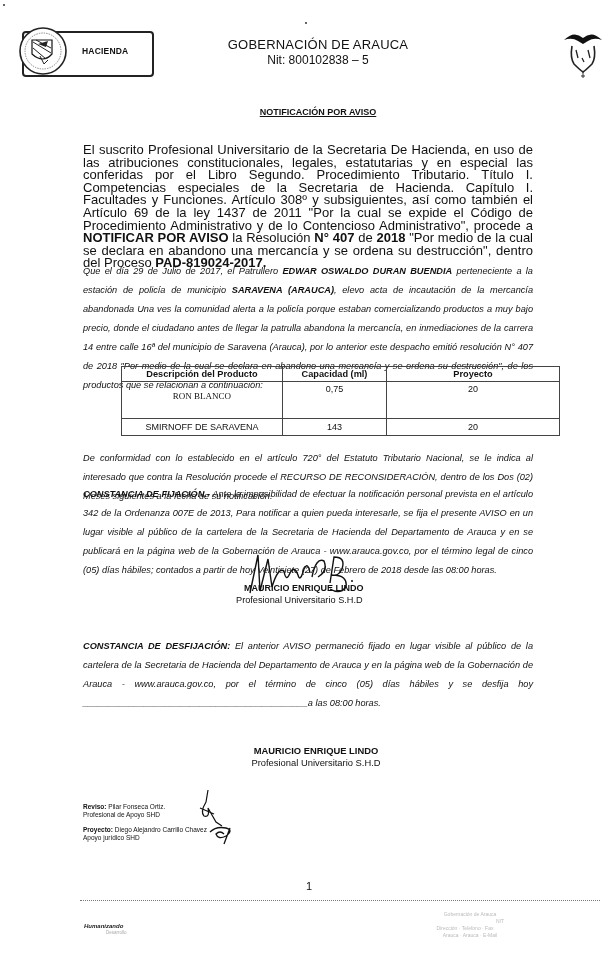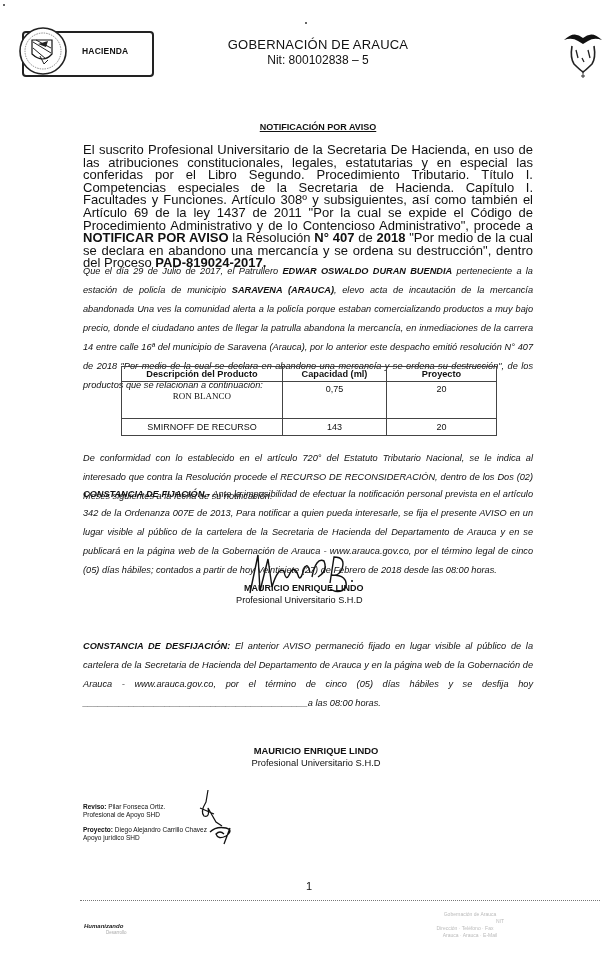--- a/index.html
+++ b/index.html
@@ -25,33 +25,33 @@
     left: 0; width: 612px; top: 37px; text-align: center; font-size: 13px; letter-spacing: 0.2px;
     padding-left: 24px; box-sizing: border-box;
   }
   .gov-nit {
     left: 0; width: 612px; top: 53px; text-align: center; font-size: 12px;
     padding-left: 24px; box-sizing: border-box;
   }
   .coat { left: 560px; top: 28px; width: 46px; height: 52px; }
 
   .doc-title {
-    left: 0; width: 612px; top: 122px; text-align: center;
+    left: 0; width: 612px; top: 107px; text-align: center;
     font-size: 9px; font-weight: bold; text-decoration: underline; padding-left: 24px; box-sizing: border-box;
   }
 
   .para {
     left: 83px; width: 450px; font-size: 13px; line-height: 12.6px; text-align: justify;
   }
   .para.small { font-size: 9.2px; line-height: 19px; font-style: italic; }
   .para b { font-weight: bold; }
 
   
   table.products {
-    position: absolute; left: 121px; top: 366px; width: 376px;
+    position: absolute; left: 121px; top: 366px; width: 439px;
     border-collapse: collapse; font-size: 9px;
   }
   table.products th, table.products td {
     border: 1px solid #444; text-align: center; padding: 0;
   }
   table.products th { font-weight: bold; height: 14px; font-size: 9.2px; }
   table.products td.c1 { width: 160px; }
   table.products td.c2 { width: 103px; }
   table.products tr.r1 td { height: 19px; }
   table.products tr.r1 td.c1 { vertical-align: bottom; padding-bottom: 17px; font-family: Liberation Serif, serif; }
@@ -118,21 +118,21 @@
     <th>Descripción del Producto</th>
     <th>Capacidad (ml)</th>
     <th>Proyecto</th>
   </tr>
   <tr class="r1">
     <td class="c1">RON BLANCO</td>
     <td class="c2">0,75</td>
     <td class="c3">20</td>
   </tr>
   <tr class="r2">
-    <td class="c1">SMIRNOFF DE RECURSO</td>
+    <td class="c1">SMIRNOFF DE SARAVENA</td>
     <td class="c2">143</td>
     <td class="c3">20</td>
   </tr>
 </tbody>
   </table>
 
 <div class="abs para small" style="top:449px;">De conformidad con lo establecido en el artículo 720° del Estatuto Tributario Nacional, se le indica al interesado que contra la Resolución procede el RECURSO DE RECONSIDERACIÓN, dentro de los Dos (02) Meses siguientes a la fecha de su notificación.</div>
 
 <div class="abs para small" style="top:485px;"><b>CONSTANCIA DE FIJACIÓN.-</b><span> Ante la imposibilidad de efectuar la notificación personal prevista en el artículo 342 de la Ordenanza 007E de 2013,  Para notificar a quien pueda interesarle, se fija el presente AVISO en un lugar visible al público de la cartelera de la Secretaria de Hacienda del Departamento de Arauca y en se publicará en la página web de la Gobernación de Arauca - www.arauca.gov.co, por el término legal de cinco (05) días hábiles; contados a partir de hoy Veintisiete (27) de Febrero  de 2018 desde las 08:00 horas.</span></div>
 

